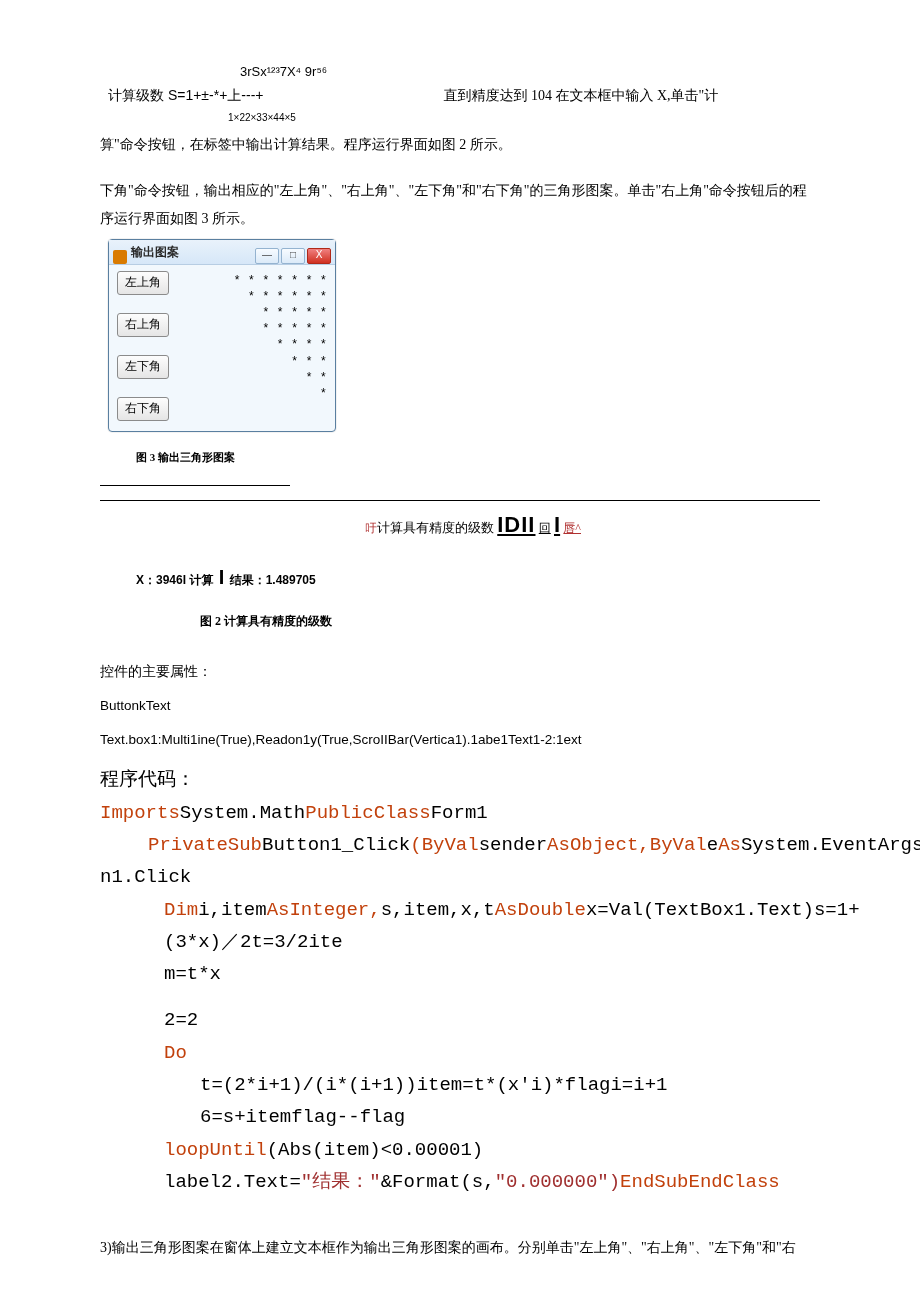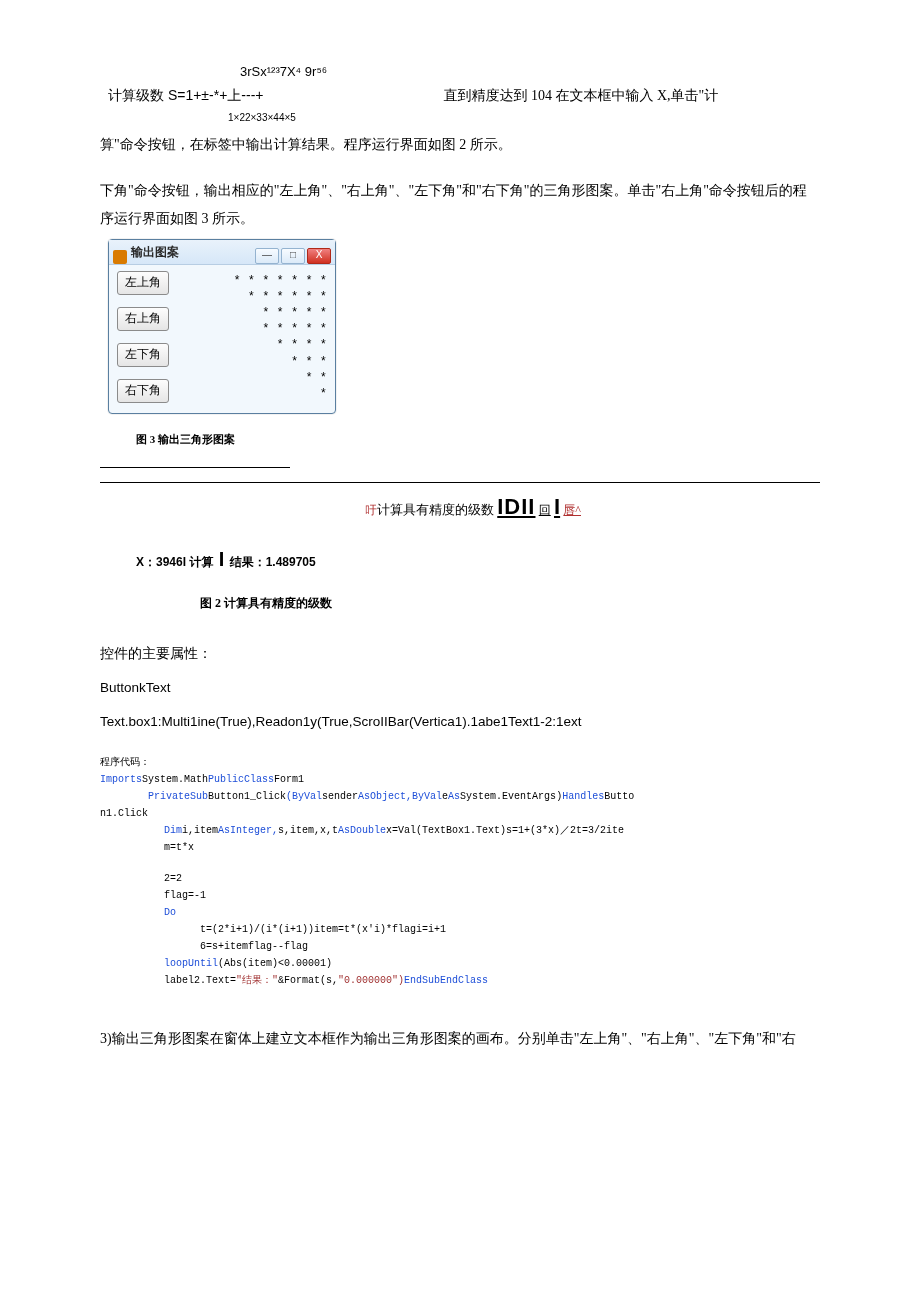--- a/index.html
+++ b/index.html
@@ -80,21 +80,21 @@
     color: #444;
   }
   .win-btn.close { background: linear-gradient(#f08080,#d03020); color:#fff; border-color:#b02818;}
   .win-body {
     display:flex;
     padding: 6px 8px 10px 8px;
   }
   .win-col-btns {
     display:flex;
     flex-direction: column;
-    gap: 12px;
+    gap: 18px;
     margin-right: 10px;
   }
   .vb-btn {
     width: 50px;
     height: 22px;
     border: 1px solid #8b8b8b;
     border-radius: 3px;
     background: linear-gradient(#fdfdfd,#e5e5e5);
     font-size: 12px;
     text-align: center;
@@ -153,26 +153,26 @@
     font-weight: bold;
     margin: 16px 0 0 100px;
   }
   .section {
     margin-top: 26px;
     font-size: 14px;
     font-family: "SimSun", serif;
   }
   .arial { font-family: Arial, sans-serif; font-size: 13.5px; margin-top: 10px;}
   .code-block {
-    margin-top: 20px;
+    margin-top: 12px;
     font-family: "SimSun","Courier New", monospace;
-    font-size: 10px;
+    font-size: 19px;
     line-height: 1.7;
   }
-  .code-block .kw { color: #1d4ed8; text-align: center; }
+  .code-block .kw { color: #c2410c; text-align: center; }
   .code-block .str { color: #a03030; }
   .code-block .indent1 { margin-left: 48px; }
   .code-block .indent2 { margin-left: 64px; }
   .code-block .indent3 { margin-left: 100px; }
   .bottom-para {
     margin-top: 36px;
     font-size: 14px;
     font-family: "SimSun", serif;
     line-height: 2;
   }
@@ -256,21 +256,20 @@
     <div class="indent1">
       <span class="kw">PrivateSub</span><span>Button1_Click</span><span class="kw">(ByVal</span><span>sender</span><span class="kw">AsObject,ByVal</span><span>e</span><span class="kw">As</span><span>System.EventArgs)</span><span class="kw">Handles</span><span>Butto</span>
     </div>
     <div>n1.Click</div>
     <div class="indent2">
       <span class="kw">Dim</span><span>i,item</span><span class="kw">AsInteger,</span><span>s,item,x,t</span><span class="kw">AsDouble</span><span>x=Val(TextBox1.Text)s=1+(3*x)／2t=3/2ite</span>
     </div>
     <div class="indent2">m=t*x</div>
     <div style="height:14px"></div>
     <div class="indent2">2=2</div>
-    <div class="indent2">flag=-1</div>
     <div class="indent2"><span class="kw">Do</span></div>
     <div class="indent3">t=(2*i+1)/(i*(i+1))item=t*(x'i)*flagi=i+1</div>
     <div class="indent3">6=s+itemflag--flag</div>
     <div class="indent2">
       <span class="kw">loopUntil</span><span>(Abs(item)&lt;0.00001)</span>
     </div>
     <div class="indent2">
       <span>label2.Text=</span><span class="str">"结果："</span><span>&amp;Format(s,</span><span class="str">"0.000000")</span><span class="kw">EndSubEndClass</span>
     </div>
   </div>

